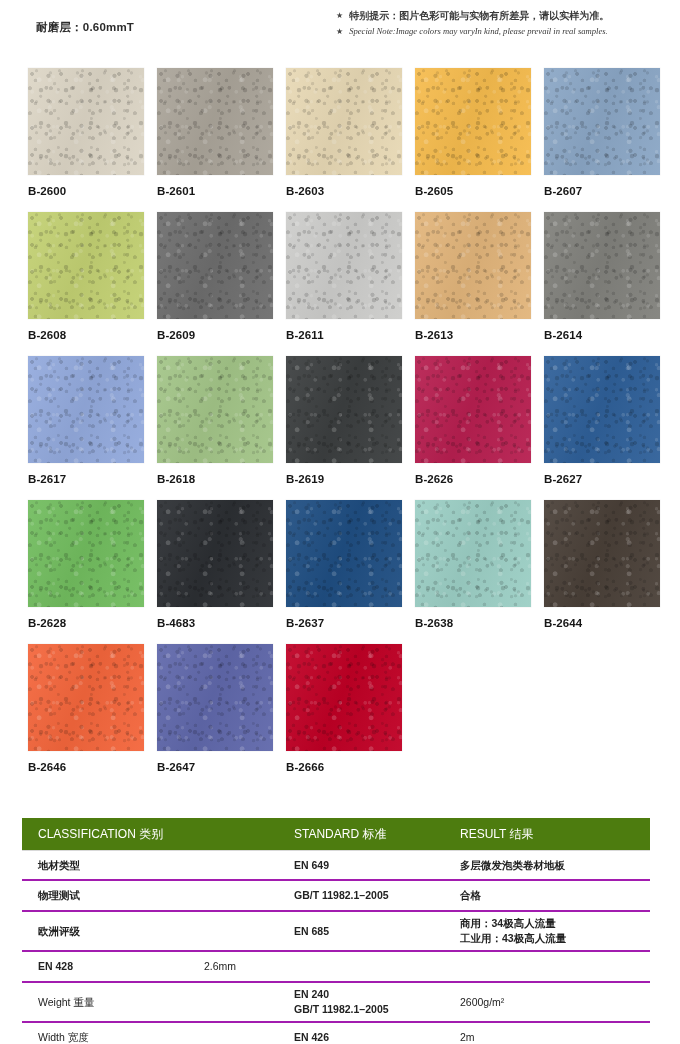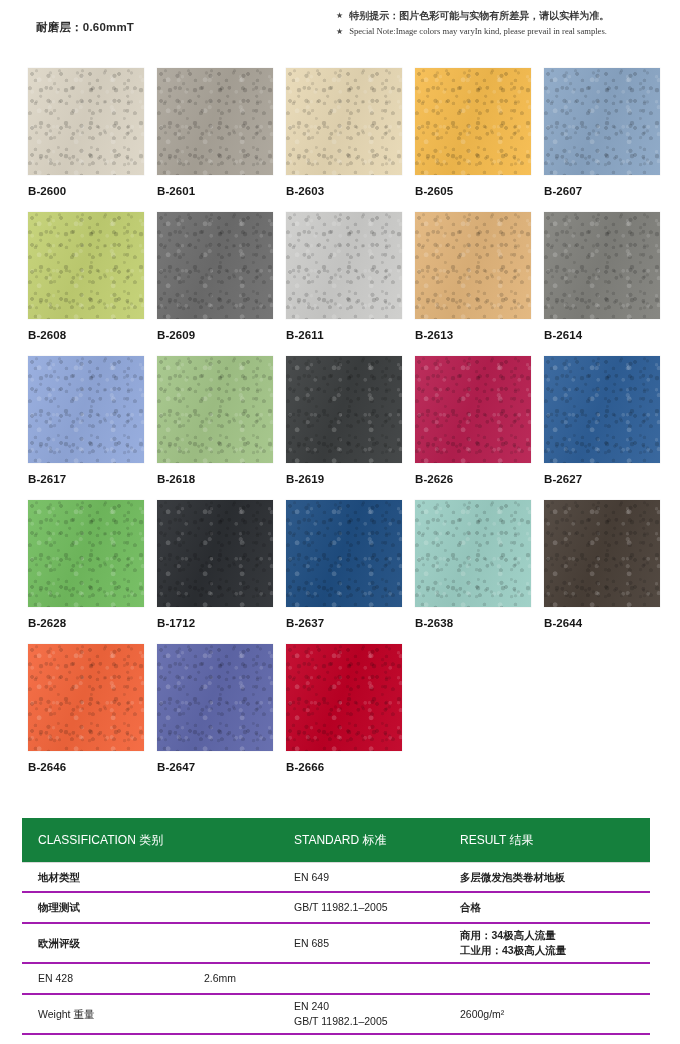--- a/index.html
+++ b/index.html
@@ -55,20 +55,21 @@
     font-size: 10px;
     line-height: 13px;
     font-weight: bold;
     white-space: nowrap;
   }
   .note-en {
     font-size: 8.6px;
     line-height: 13px;
     font-family: "Liberation Serif", "DejaVu Serif", serif;
     white-space: nowrap;
+    font-style: italic;
   }
 
   
   #swatch-grid {
     position: absolute;
     left: 22px;
     top: 68px;
     width: 630px;
     display: grid;
     grid-template-columns: repeat(5, 116px);
@@ -130,22 +131,22 @@
 
   
   #spec-table {
     position: absolute;
     left: 22px;
     top: 818px;
     width: 628px;
   }
   .spec-head {
     display: flex;
-    background: #15803d;
-    height: 44px;
+    background: #4d7c0f;
+    height: 32px;
     align-items: center;
   }
   .spec-head .cell {
     color: #ffffff;
     font-size: 12px;
     font-weight: normal;
   }
   .spec-row {
     display: flex;
     align-items: center;
@@ -155,21 +156,21 @@
     box-sizing: border-box;
   }
   .spec-row:first-of-type {
     border-top: 1px solid #d9d9d9;
   }
   .cell {
     box-sizing: border-box;
     padding-left: 16px;
   }
   .c1 { width: 256px; }
-  .c2 { width: 166px; }
+  .c2 { width: 166px; font-weight: bold; }
   .c3 { width: 206px; }
   .spec-row .cell {
     font-size: 10.5px;
     line-height: 15px;
     color: #222;
   }
   .spec-row .cell.cn-bold { font-weight: bold; }
   .sub { display: block; }
 </style>
 </head>
@@ -249,21 +250,21 @@
     <div class="swatch-cell">
       <div class="swatch-chip" style="background-color: rgb(47, 96, 153);"></div>
       <div class="swatch-label">B-2627</div>
     </div>
     <div class="swatch-cell">
       <div class="swatch-chip" style="background-color: rgb(114, 189, 95);"></div>
       <div class="swatch-label">B-2628</div>
     </div>
     <div class="swatch-cell">
       <div class="swatch-chip" style="background-color: rgb(44, 47, 51);"></div>
-      <div class="swatch-label">B-1712</div>
+      <div class="swatch-label">B-4683</div>
     </div>
     <div class="swatch-cell">
       <div class="swatch-chip" style="background-color: rgb(31, 78, 130);"></div>
       <div class="swatch-label">B-2637</div>
     </div>
     <div class="swatch-cell">
       <div class="swatch-chip" style="background-color: rgb(156, 207, 197);"></div>
       <div class="swatch-label">B-2638</div>
     </div>
     <div class="swatch-cell">

